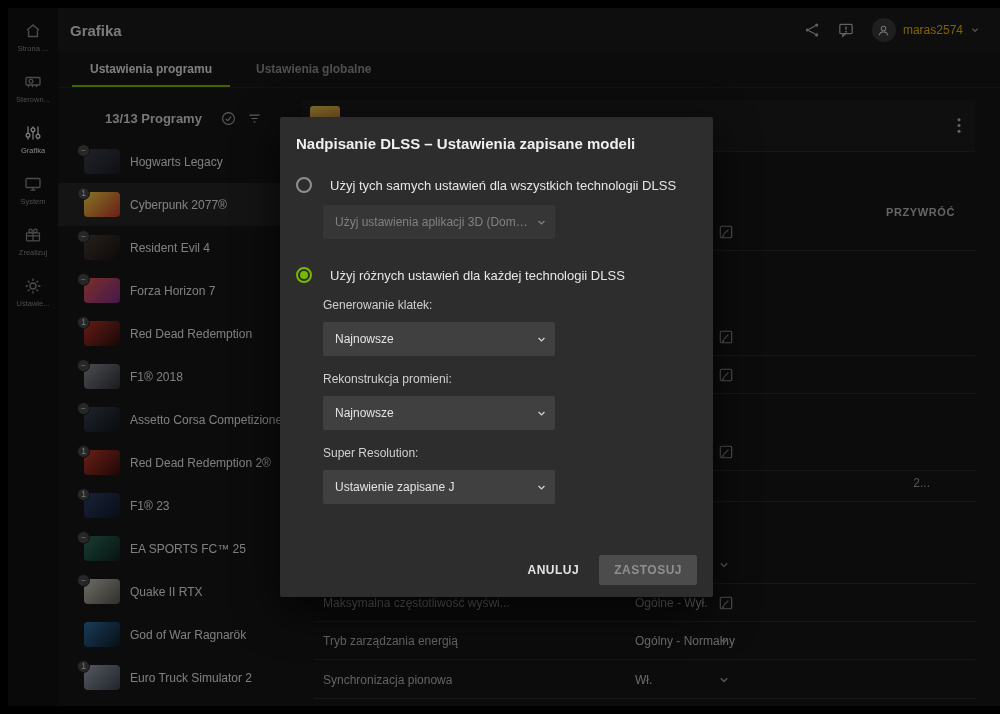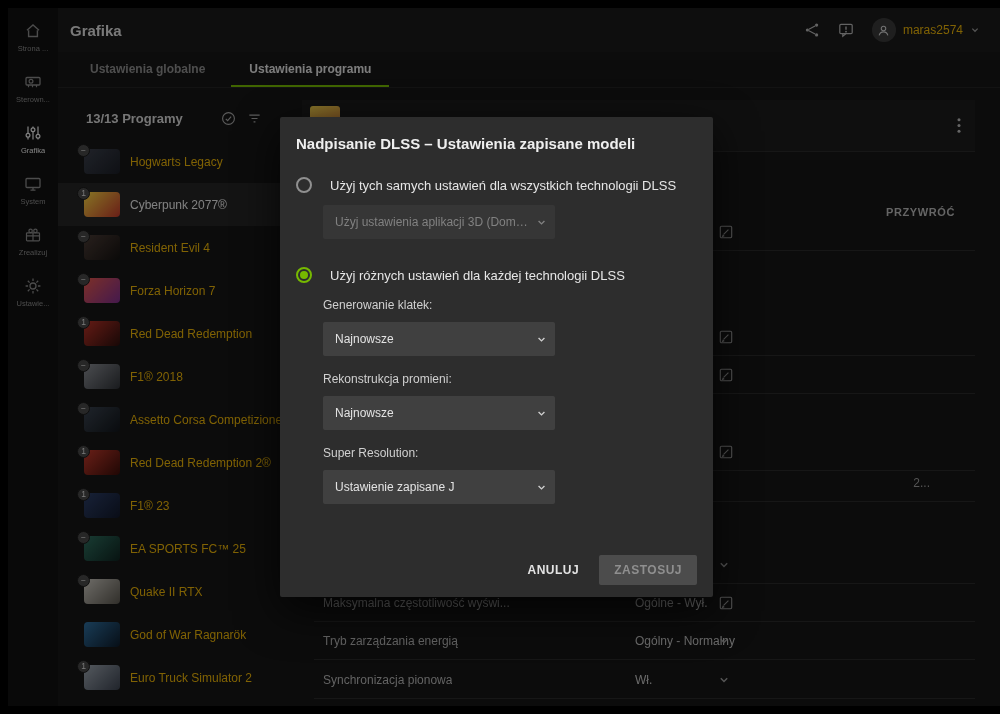--- a/index.html
+++ b/index.html
@@ -31,35 +31,35 @@
   .avatar { width:24px; height:24px; border-radius:50%; background:#3a3a3a; color:#cfcfcf; display:flex; align-items:center; justify-content:center; }
   .avatar svg { width:15px; height:15px; }
   .username { font-size:12px; color:#eab308; }
   .caret { color:#9a9a9a; } .caret svg { width:10px; height:10px; }
 
   
   .tabbar { height:36px; background:#171717; display:flex; align-items:stretch; padding-left:14px; gap:8px; border-bottom:1px solid #232323; flex:none; }
   .tab { padding:0 18px; font-size:12px; font-weight:700; color:#8f8f8f; display:flex; align-items:center; cursor:pointer; border-bottom:2px solid transparent; }
   .tab.active { color:#e3e3e3; border-bottom-color:#76b900; }
 
-  .content { flex:1; display:flex; min-height:0; }
+  .content { flex:1; display:flex; min-height:0;text-align:center; }
 
   
   .programs { width:244px; flex:none; display:flex; flex-direction:column; }
   .programs-header { height:52px; display:flex; align-items:center; padding:8px 16px 0 28px; }
   .programs-title { font-size:13px; font-weight:700; color:#d8d8d8; flex:1; }
   .ph-icons { display:flex; gap:11px; color:#a8a8a8; margin-right:24px; }
   .ph-icon { cursor:pointer; } .ph-icon svg { width:15px; height:15px; display:block; }
   .program-list { flex:1; overflow:hidden; }
   .program-row { height:43px; display:flex; align-items:center; padding:0 4px 0 26px; cursor:pointer; }
   .program-row.selected { background:#262626; }
   .thumb-wrap { position:relative; margin-right:10px; flex:none; }
   .thumb { display:block; width:36px; height:25px; border-radius:4px; }
   .badge { position:absolute; top:-5px; left:-7px; width:13px; height:13px; border-radius:50%; background:#474747; color:#dddddd; font-size:8.5px; line-height:1; display:flex; align-items:center; justify-content:center; border:1px solid #1a1a1a; }
-  .program-title { font-size:12px; color:#eab308; white-space:nowrap; overflow:hidden; text-overflow:ellipsis; }
+  .program-title { font-size:12px; color:#e5e5e5; white-space:nowrap; overflow:hidden; text-overflow:ellipsis; }
   .program-row.selected .program-title { color:#e9e9e9; }
 
   
   .detail { flex:1; position:relative; min-width:0; }
   .detail-header { position:absolute; top:12px; left:0; right:25px; height:52px; background:#1d1d1d; display:flex; align-items:center; padding:0 14px 0 8px; border-bottom:1px solid #2a2a2a; }
   .detail-thumb { width:30px; height:40px; border-radius:3px; margin-right:10px; background:linear-gradient(160deg,#f2d24b,#b4402a); flex:none; }
   .detail-title { font-size:14px; font-weight:700; color:#e2e2e2; }
   .kebab { margin-left:auto; color:#bbbbbb; cursor:pointer; }
   .kebab svg { width:4px; height:17px; display:block; }
   .restore-btn { position:absolute; top:118px; right:45px; font-size:11px; font-weight:700; letter-spacing:0.6px; color:#b9b9b9; cursor:pointer; }
@@ -196,26 +196,26 @@
             </span>
           <span class="username">maras2574</span>
           <span class="caret"><svg viewBox="0 0 12 12">
                 <path d="M2.8 4.3 6 7.5l3.2-3.2" fill="none" stroke="currentColor" stroke-width="1.5"></path>
               </svg></span>
         </div>
       </div>
     </header>
 
     <nav class="tabbar">
+  <div class="tab active">
+    <span class="tab-label">Ustawienia programu</span>
+  </div>
+
   <div class="tab">
     <span class="tab-label">Ustawienia globalne</span>
-  </div>
-
-  <div class="tab active">
-    <span class="tab-label">Ustawienia programu</span>
   </div>
 </nav>
 
     <div class="content">
       <section class="programs">
         <div class="programs-header">
           <span class="programs-title">13/13 Programy</span>
           <span class="ph-icons">
             <span class="ph-icon">
                 <svg viewBox="0 0 16 16">

